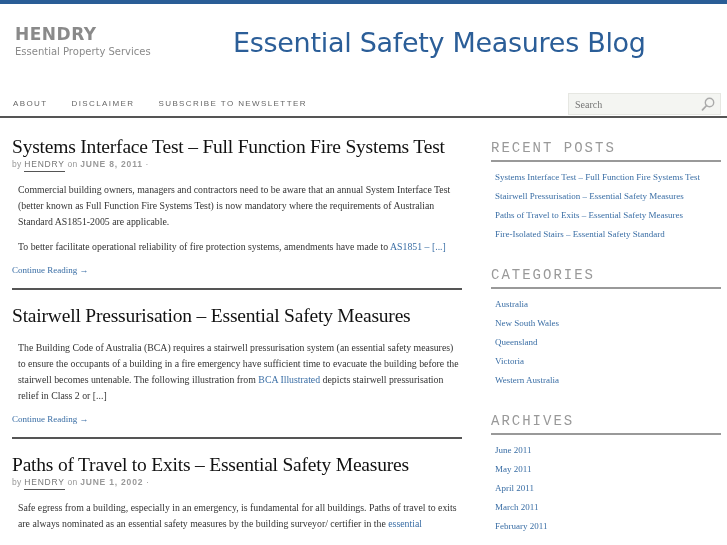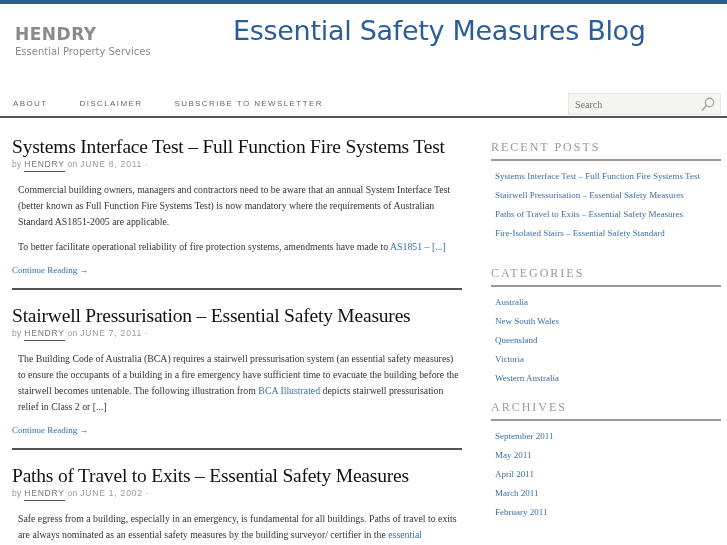--- a/index.html
+++ b/index.html
@@ -6,42 +6,42 @@
   html, body { width: 727px; height: 545px; overflow: hidden; background: #fff; }
   body { font-family: "Liberation Serif", serif; color: #222; position: relative; }
   a { text-decoration: none; color: #3a6ea5; }
 
   .topbar { position: absolute; left: 0; top: 0; width: 727px; height: 4px; background: #2a5d96; }
 
   .logo { position: absolute; left: 15px; top: 26px; }
   .logo .brand { font-family: "DejaVu Sans", sans-serif; font-weight: bold; font-size: 17px; color: #8a8a8a; letter-spacing: 0.5px; line-height: 17px; }
   .logo .tag { font-family: "DejaVu Sans", sans-serif; font-size: 10px; color: #8a8a8a; line-height: 16px; margin-top: 1px; }
 
-  .blog-title { position: absolute; left: 233px; top: 15px; font-family: "DejaVu Sans", sans-serif; font-size: 27px; color: #2b5e98; letter-spacing: -0.3px; white-space: nowrap; }
+  .blog-title { position: absolute; left: 233px; top: 27px; font-family: "DejaVu Sans", sans-serif; font-size: 27px; color: #2b5e98; letter-spacing: -0.3px; white-space: nowrap; }
 
-  .nav { position: absolute; left: 13px; top: 99px; display: flex; gap: 8px; }
+  .nav { position: absolute; left: 13px; top: 99px; display: flex; gap: 0; }
   .nav a { font-family: "Liberation Sans", sans-serif; font-size: 8px; letter-spacing: 1.4px; color: #666; margin-right: 24px; text-transform: uppercase; }
   .nav-rule { position: absolute; left: 0; top: 116px; width: 727px; height: 2px; background: #555; }
 
   .search { position: absolute; left: 568px; top: 93px; width: 153px; height: 22px; background: #f4f5f2; border: 1px solid #e6e7e2; }
   .search input { border: none; background: transparent; font-family: "Liberation Serif", serif; font-size: 10px; color: #777; position: absolute; left: 6px; top: 5px; width: 120px; outline: none; }
   .search .icon { position: absolute; right: 4px; top: 2px; width: 16px; height: 16px; }
 
   .main { position: absolute; left: 12px; top: 136px; width: 450px; }
   .post { position: relative; }
   .post h2 { font-family: "Liberation Serif", serif; font-weight: normal; font-size: 19.5px; color: #111; white-space: nowrap; line-height: 22px; letter-spacing: -0.2px; }
   .meta { font-family: "Liberation Sans", sans-serif; font-size: 8.5px; color: #999; margin-top: 1px; letter-spacing: 0.3px; }
   .meta .author { color: #777; border-bottom: 1px solid #555; padding-bottom: 2px; letter-spacing: 0.8px; }
-  .meta .date { color: #999; letter-spacing: 0.8px; }
+  .meta .date { color: #999; letter-spacing: 0.8px; font-weight: bold; }
   .body p { font-size: 9.8px; line-height: 16px; color: #333; margin-left: 6px; }
   .cont { font-size: 9px; color: #3a6ea5; display: inline-block; }
   .post-rule { width: 450px; height: 2px; background: #555; }
 
   .sidebar { position: absolute; left: 491px; top: 140px; width: 230px; }
-  .widget-title { font-family: Liberation Serif, serif; font-size: 12px; letter-spacing: 2px; color: #999; padding-bottom: 4px; border-bottom: 2px solid #999; text-transform: uppercase; }
+  .widget-title { font-family: Liberation Mono, monospace; font-size: 14px; letter-spacing: 2px; color: #999; padding-bottom: 4px; border-bottom: 2px solid #999; text-transform: uppercase; }
   .widget ul { list-style: none; padding-left: 4px; padding-top: 6px; }
   .widget li { font-size: 9px; line-height: 19px; }
   .widget li a { color: #3a6ea5; }
 </style>
 </head>
 <body>
 
 <div class="topbar"></div>
 
 <a class="logo">
@@ -83,27 +83,20 @@
     <div class="body" style="margin-top:13px">
       <p>Commercial building owners, managers and contractors need to be aware that an annual System Interface Test (better known as Full Function Fire Systems Test) is now mandatory where the requirements of Australian Standard AS1851-2005 are applicable.</p>
       <p style="margin-top:9px"><span>To better facilitate operational reliability of fire protection systems, amendments have made to </span><a>AS1851 – [...]</a></p>
     </div>
     <a class="cont" style="margin-top:10px">Continue Reading →</a>
     <div class="post-rule" style="margin-top:11px"></div>
   </article>
 
   <article class="post" style="margin-top:15px">
     <h2><a style="color:#111">Stairwell Pressurisation – Essential Safety Measures</a></h2>
-    <div class="meta">
-      <span>by</span>
-      <a class="author">HENDRY</a>
-      <span>on</span>
-      <span class="date">JUNE 7, 2011</span>
-      <span>·</span>
-    </div>
     <div class="body" style="margin-top:13px">
       <p><span>The Building Code of Australia (BCA) requires a stairwell pressurisation system (an essential safety measures) to ensure the occupants of a building in a fire emergency have sufficient time to evacuate the building before the stairwell becomes untenable. The following illustration from </span><a>BCA Illustrated</a><span> depicts stairwell pressurisation relief in Class 2 or [...]</span></p>
     </div>
     <a class="cont" style="margin-top:10px">Continue Reading →</a>
     <div class="post-rule" style="margin-top:11px"></div>
   </article>
 
   <article class="post" style="margin-top:15px">
     <h2><a style="color:#111">Paths of Travel to Exits – Essential Safety Measures</a></h2>
     <div class="meta">
@@ -134,24 +127,24 @@
     <div class="widget-title">CATEGORIES</div>
     <ul>
       <li><a>Australia</a></li>
       <li><a>New South Wales</a></li>
       <li><a>Queensland</a></li>
       <li><a>Victoria</a></li>
       <li><a>Western Australia</a></li>
     </ul>
   </section>
 
-  <section class="widget" style="margin-top:12px">
+  <section class="widget" style="margin-top:23px">
     <div class="widget-title">ARCHIVES</div>
     <ul>
-      <li><a>September 2011</a></li>
+      <li><a>June 2011</a></li>
       <li><a>May 2011</a></li>
       <li><a>April 2011</a></li>
       <li><a>March 2011</a></li>
       <li><a>February 2011</a></li>
     </ul>
   </section>
 
 </aside>
 
 </body></html>

